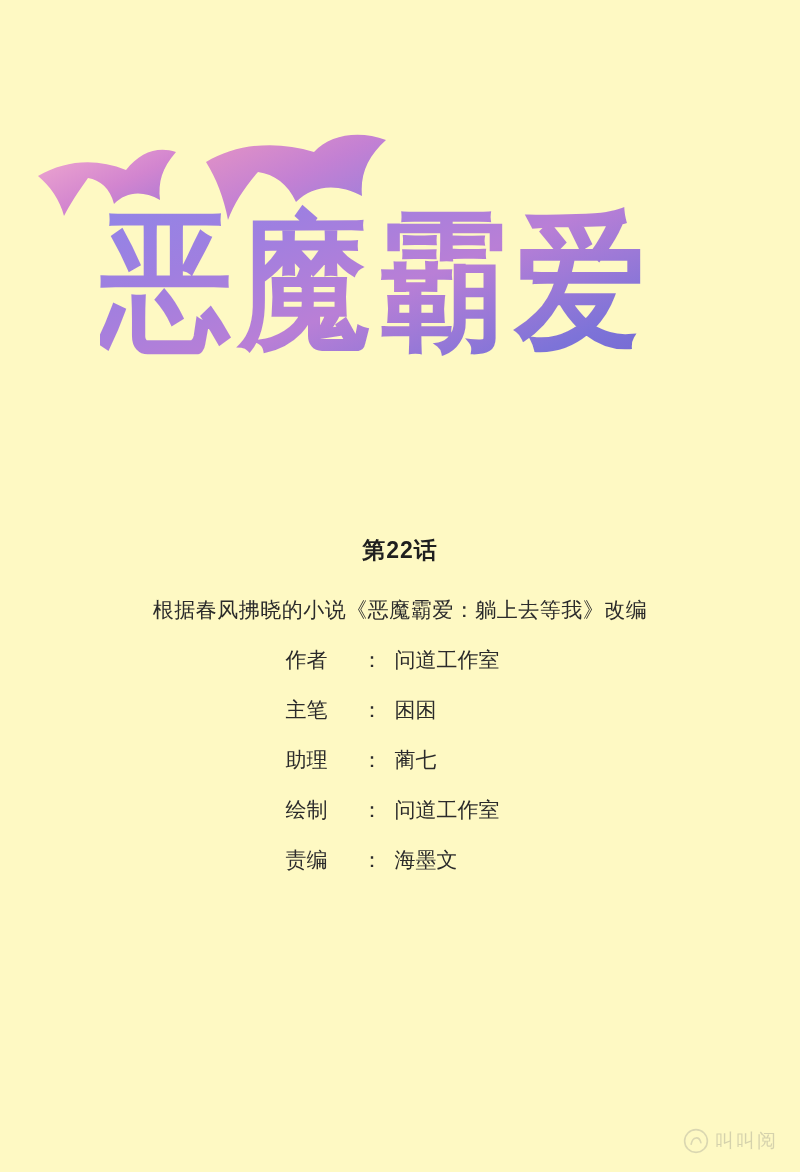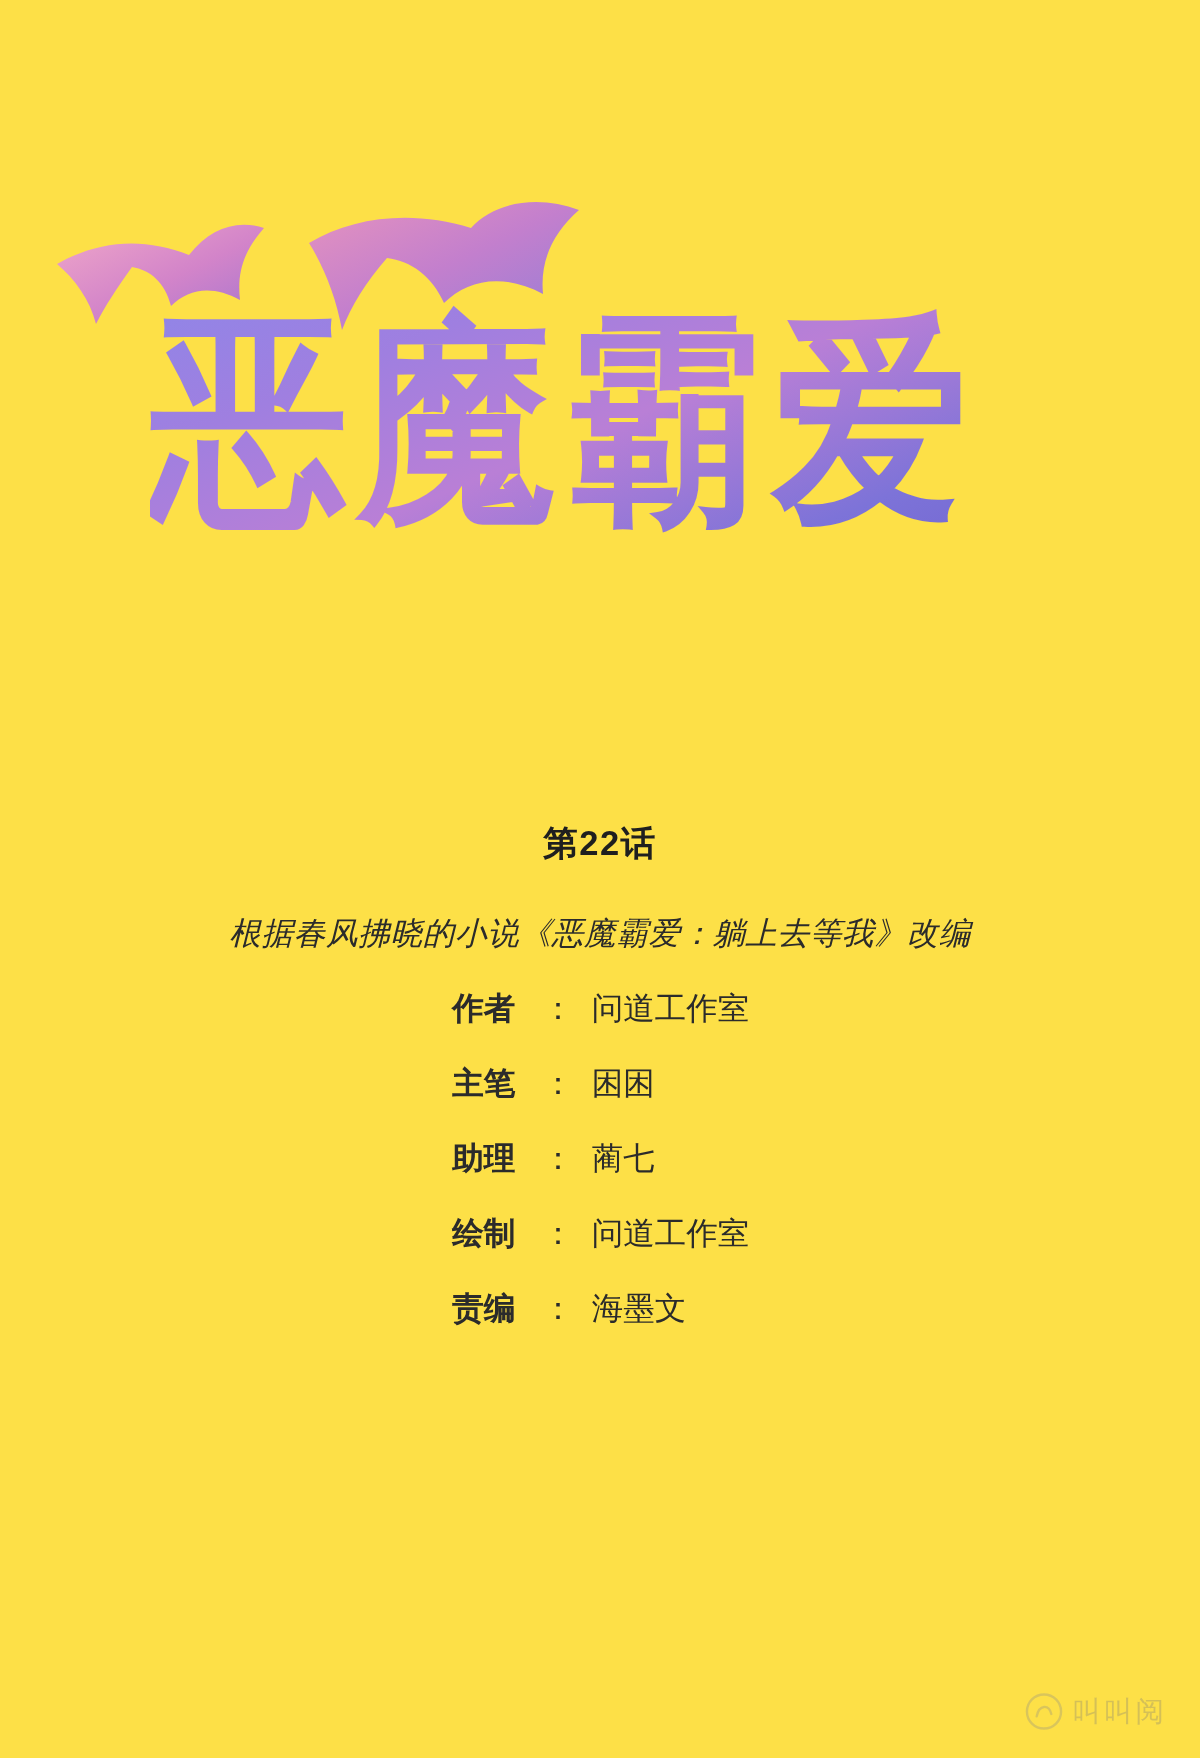--- a/index.html
+++ b/index.html
@@ -12,21 +12,21 @@
     height: 1172px;
     position: relative;
     overflow: hidden;
     font-family: "Liberation Sans", sans-serif;
     color: #2b2b2b;
   }
 
   .page {
     position: absolute;
     inset: 0;
-    background: #fde047;
+    background: #fef9c3;
   }
 
   
   .logo-block {
     position: absolute;
     left: 0;
     top: 110px;
     width: 800px;
     height: 320px;
   }
@@ -66,44 +66,42 @@
     top: 535px;
     width: 800px;
     text-align: center;
   }
 
   .chapter {
     font-size: 23px;
     font-weight: bold;
     letter-spacing: 1px;
     color: #1f1f1f;
-    margin: 12px 0 30px 0;
+    margin: 0 0 30px 0;
   }
 
   .adapt-line {
     font-size: 21px;
     color: #2b2b2b;
     margin: 0 0 22px 0;
     letter-spacing: 0.5px;
-    font-style: italic;
   }
 
   .credit-row {
     font-size: 21px;
     color: #2b2b2b;
     margin: 0 0 22px 0;
     display: flex;
     justify-content: center;
     align-items: baseline;
   }
   .credit-row .role {
     display: inline-block;
     min-width: 74px;
-    text-align: center;
-    font-weight: bold;
+    text-align: left;
   }
   .credit-row .sep {
     padding: 0 2px;
   }
   .credit-row .value {
     display: inline-block;
     min-width: 120px;
     text-align: left;
     padding-left: 10px;
   }

